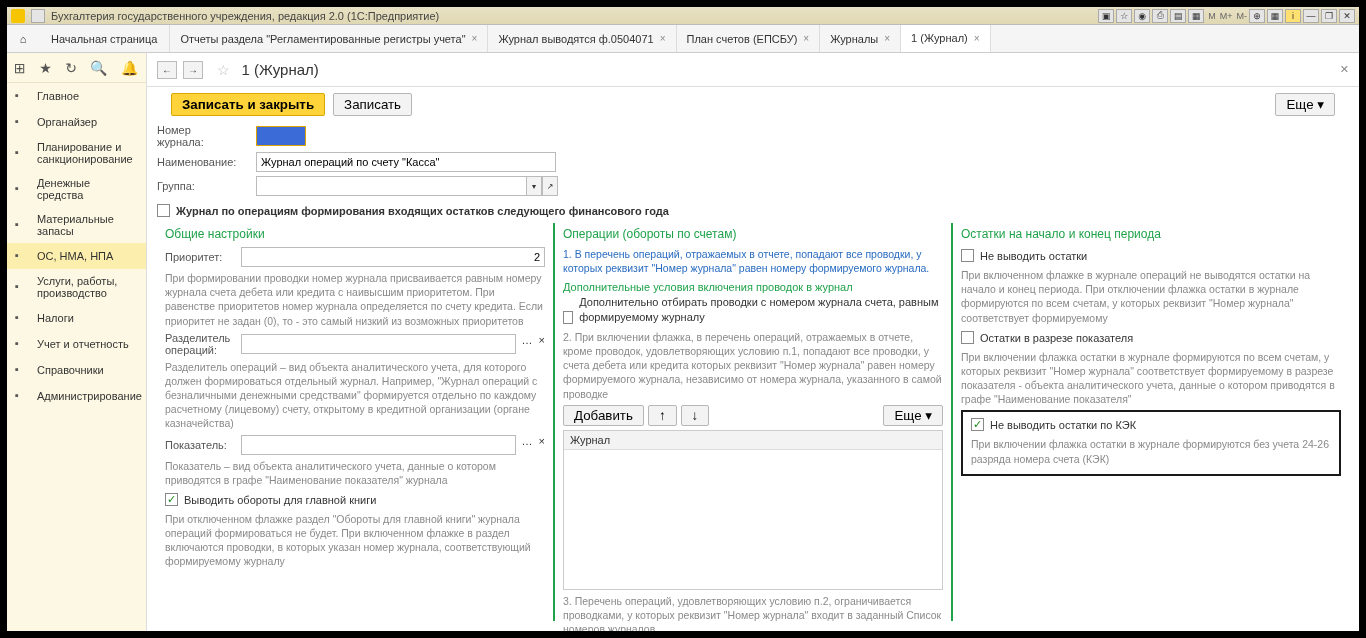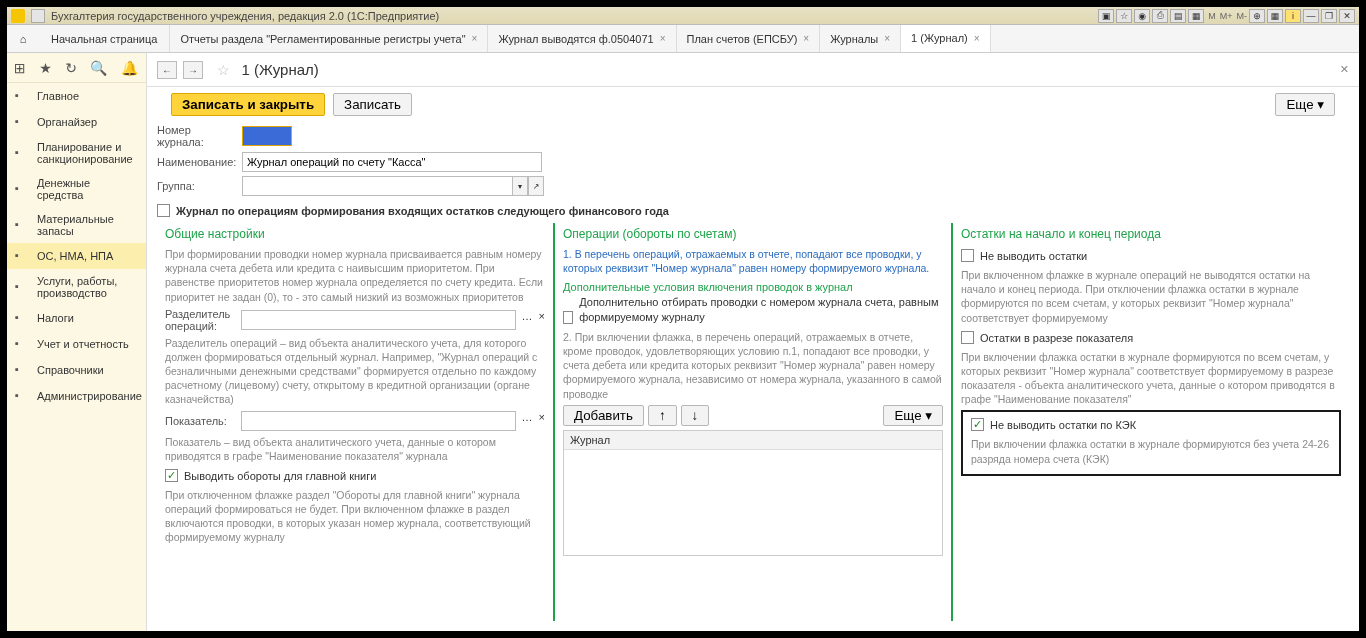--- a/index.html
+++ b/index.html
@@ -33,21 +33,21 @@
   .content{flex:1;display:flex;flex-direction:column;overflow:hidden}
   .pagebar{height:34px;border-bottom:1px solid #ddd;display:flex;align-items:center;padding:0 10px;gap:6px}
   .navbtn{width:20px;height:18px;border:1px solid #bbb;background:#f3f3f3;display:flex;align-items:center;justify-content:center;font-size:10px}
   .star{font-size:14px;color:#bbb;margin-left:8px}
   .ptitle{font-size:15px;margin-left:6px}
   .pagebar .x{margin-left:auto;color:#888}
   .toolbar{padding:6px 24px;display:flex;gap:8px;align-items:center}
   .btn{border:1px solid #b7b7b7;background:#f3f3f3;padding:3px 10px;border-radius:2px}
   .btn.primary{background:#ffd43b;border-color:#d9a800;font-weight:bold}
   .btn.more{margin-left:auto}
-  .formrow{display:flex;align-items:center;padding:2px 10px;gap:10px}
+  .formrow{display:flex;align-items:center;padding:2px 10px;gap:24px}
   .formrow label{width:75px;color:#555}
   .txt-in{border:1px solid #bbb;height:20px;padding:1px 4px;font:inherit}
   .txt-in.hl{border:1.5px solid #e0a400}
   .sel{display:flex}
   .sel .txt-in{width:270px;border-right:none}
   .sel .dd{width:16px;height:20px;border:1px solid #bbb;background:#f3f3f3;display:flex;align-items:center;justify-content:center;font-size:8px}
   .chk-line{display:flex;align-items:flex-end;gap:6px;padding:6px 10px}
   .chk{width:13px;height:13px;border:1px solid #888;background:#fff;display:inline-flex;align-items:center;justify-content:center;font-size:10px;color:#0a0}
   
   .cols{display:flex;gap:0;padding:0 10px 10px 10px;flex:1;overflow:hidden}
@@ -56,21 +56,21 @@
   .col h3{margin:4px 0 6px 0;font-size:12px;color:#1fa24a;font-weight:normal}
   .help{color:#8a8a8a;font-size:10.5px;line-height:1.35;margin:4px 0}
   .blue-help{color:#2a6cc0;font-size:10.5px;line-height:1.35;margin:4px 0}
   .sub-h{color:#1fa24a;font-size:11px;margin-top:6px}
   .fr2{display:flex;align-items:center;gap:6px;margin:2px 0}
   .fr2 label{color:#555;width:70px}
   .fr2 .txt-in{flex:1}
   .fr2 .n{width:40px}
   .btnrow{display:flex;align-items:center;gap:4px;margin:4px 0}
   .btnrow .btn{padding:2px 10px}
-  .listbox{border:1px solid #ccc;height:126px;margin-top:1px}
+  .listbox{border:1px solid #ccc;height:160px;margin-top:1px}
   .listbox .hdr{background:#f3f3f3;border-bottom:1px solid #ddd;padding:3px 6px}
   .boxed{border:2.5px solid #1a1a1a;padding:4px 8px;margin-top:4px}
   .chk.checked::after{content:"✓";color:#1a8a1a;font-size:11px;line-height:1}
 </style>
 </head>
 <body>
 
 <div class="app-frame">
 
   <div class="titlebar">
@@ -213,20 +213,24 @@
       </div>
       <div class="chk-line">
         <span class="chk"></span>
         <b>Журнал по операциям формирования входящих остатков следующего финансового года</b>
       </div>
 
       <div class="cols">
 
         <div class="col">
           <h3>Общие настройки</h3>
+          <div class="fr2">
+            <label>Приоритет:</label>
+            <input class="txt-in n" style="text-align: right;" value="2">
+          </div>
           <div class="help">При формировании проводки номер журнала присваивается равным номеру журнала счета дебета или кредита с наивысшим приоритетом. При равенстве приоритетов номер журнала определяется по счету кредита. Если приоритет не задан (0), то - это самый низкий из возможных приоритетов</div>
           <div class="fr2">
             <label style="width:70px">Разделитель операций:</label>
             <input class="txt-in" style="">
             <div class="dd" style="height:20px">…</div>
             <div class="dd" style="height:20px">×</div>
           </div>
           <div class="help">Разделитель операций – вид объекта аналитического учета, для которого должен формироваться отдельный журнал. Например, "Журнал операций с безналичными денежными средствами" формируется отдельно по каждому расчетному (лицевому) счету, открытому в кредитной организации (органе казначейства)</div>
           <div class="fr2">
             <label>Показатель:</label>
@@ -254,20 +258,21 @@
           <div class="btnrow">
             <button class="btn">Добавить</button>
             <button class="btn">↑</button>
             <button class="btn">↓</button>
             <span style="flex:1"></span>
             <button class="btn"><span>Еще</span> ▾</button>
           </div>
           <div class="listbox">
             <div class="hdr">Журнал</div>
           </div>
+          <div class="help">3. Перечень операций, удовлетворяющих условию п.2, ограничивается проводками, у которых реквизит "Номер журнала" входит в заданный Список номеров журналов</div>
         </div>
 
         <div class="col">
           <h3>Остатки на начало и конец периода</h3>
           <div class="chk-line" style="padding:2px 0">
             <span class="chk"></span>
             <span>Не выводить остатки</span>
           </div>
           <div class="help">При включенном флажке в журнале операций не выводятся остатки на начало и конец периода. При отключении флажка остатки в журнале формируются по всем счетам, у которых реквизит "Номер журнала" соответствует формируемому</div>
           <div class="chk-line" style="padding:2px 0">

